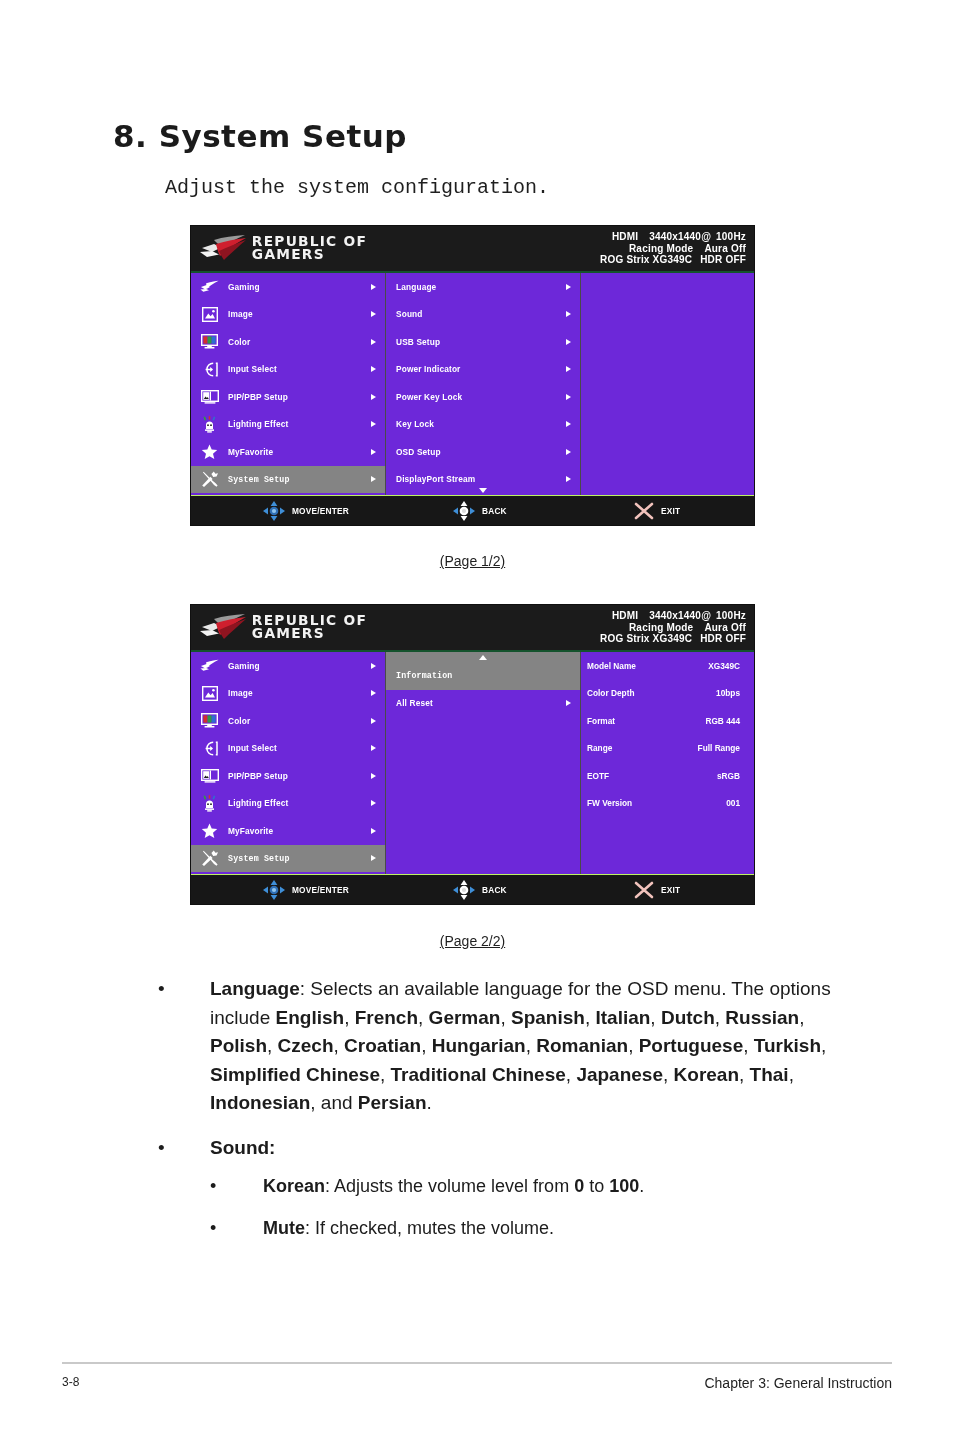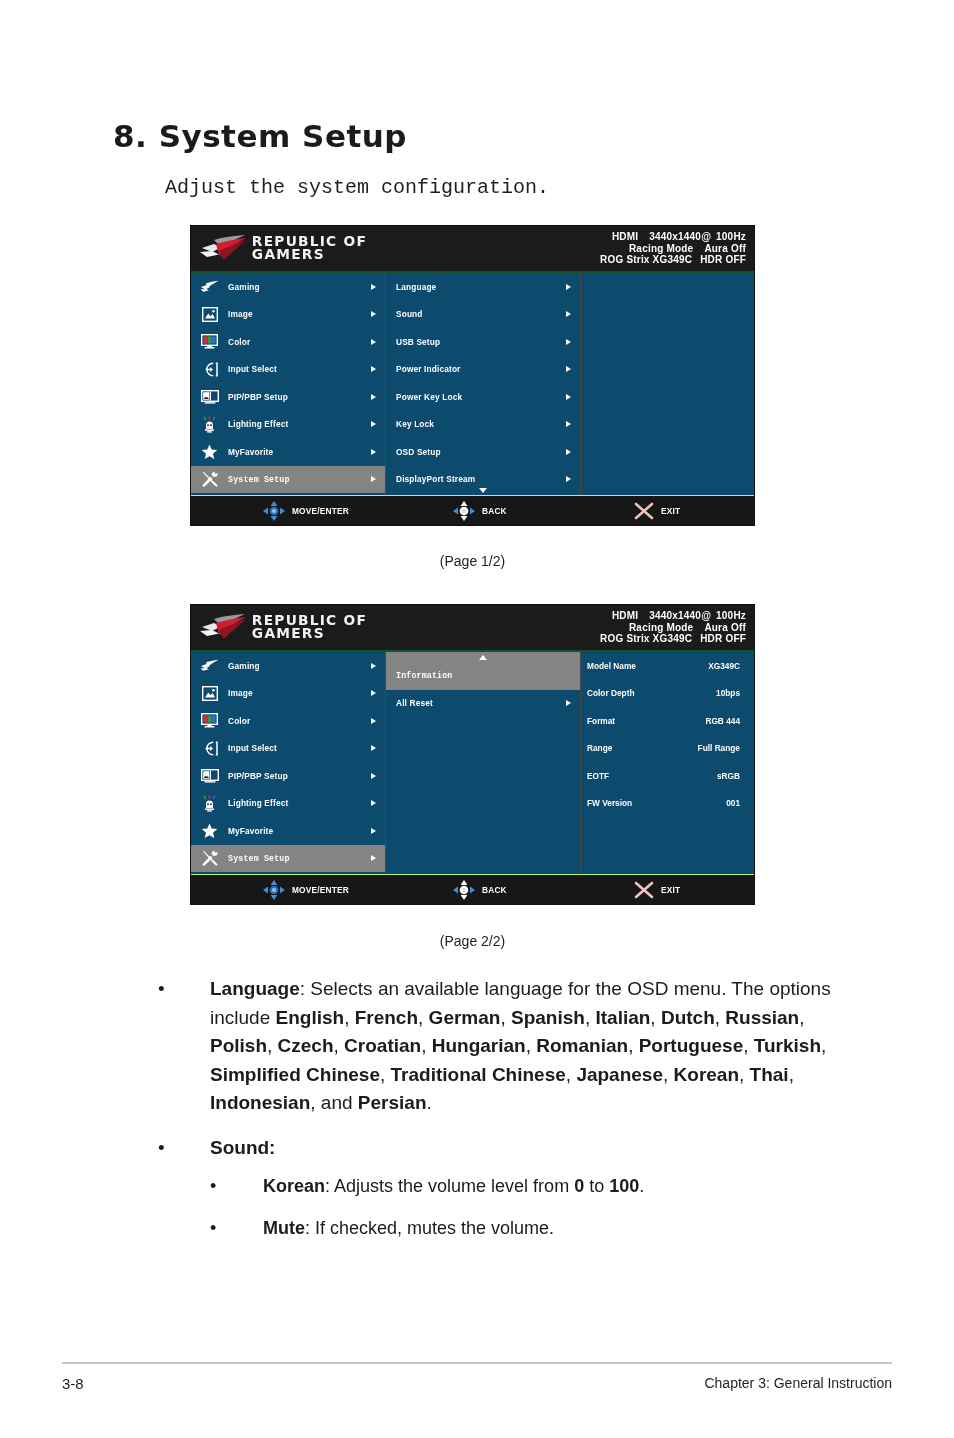--- a/index.html
+++ b/index.html
@@ -58,21 +58,21 @@
     font-size:10px;font-weight:bold;
     line-height:11.6px;
     letter-spacing:.2px;
     color:#ffffff;
     white-space:nowrap;
   }
   .status .gap{display:inline-block;width:11px;}
 
   .osd-body{
     display:flex;height:222px;
-    background:#0c4a6e;
+    background:#6d28d9;
   }
   .col-left{
     width:194px;border-right:1px solid #4a4a4a;
     position:relative;
   }
   .col-mid{
     width:194px;border-right:1px solid #4a4a4a;
     position:relative;
   }
   .col-right{
@@ -138,21 +138,21 @@
     display:flex;align-items:center;gap:7px;
     position:absolute;
   }
   .fbtn .ftxt{font-size:8.3px;font-weight:bold;color:#ffffff;letter-spacing:.2px;}
   .fb1{left:72px;}
   .fb2{left:262px;}
   .fb3{left:443px;}
 
   .caption{
     position:absolute;width:563px;left:191px;
-    text-align:center;font-size:14px;color:#1f1f1f;
+    text-align:center;font-size:14px;color:#1f1f1f;text-decoration:underline;
   }
 
   
   .bullets{position:absolute;left:158px;top:975px;width:700px;}
   .b1{
     position:relative;
     padding-left:52px;
     font-size:19px;line-height:28.5px;
     color:#1c1c1c;
     margin-bottom:16px;
@@ -172,21 +172,21 @@
     position:absolute;left:52px;top:0;
     font-size:18px;line-height:28px;
   }
   b{font-weight:bold;}
 
   
   .rule{
     position:absolute;left:62px;top:1362px;width:830px;height:2px;
     background:#c9c9c9;
   }
-  .pgnum{position:absolute;left:62px;top:1375px;font-size:15px;color:#1f1f1f;}
+  .pgnum{position:absolute;left:62px;top:1375px;font-size:12px;color:#1f1f1f;}
   .chap{position:absolute;right:62px;top:1375px;font-size:14px;color:#1f1f1f;}
 </style>
 </head>
 <body>
 
 <div class="page">
 
   <div class="h1">8. System Setup</div>
   <div class="lead">Adjust the system configuration.</div>
 

